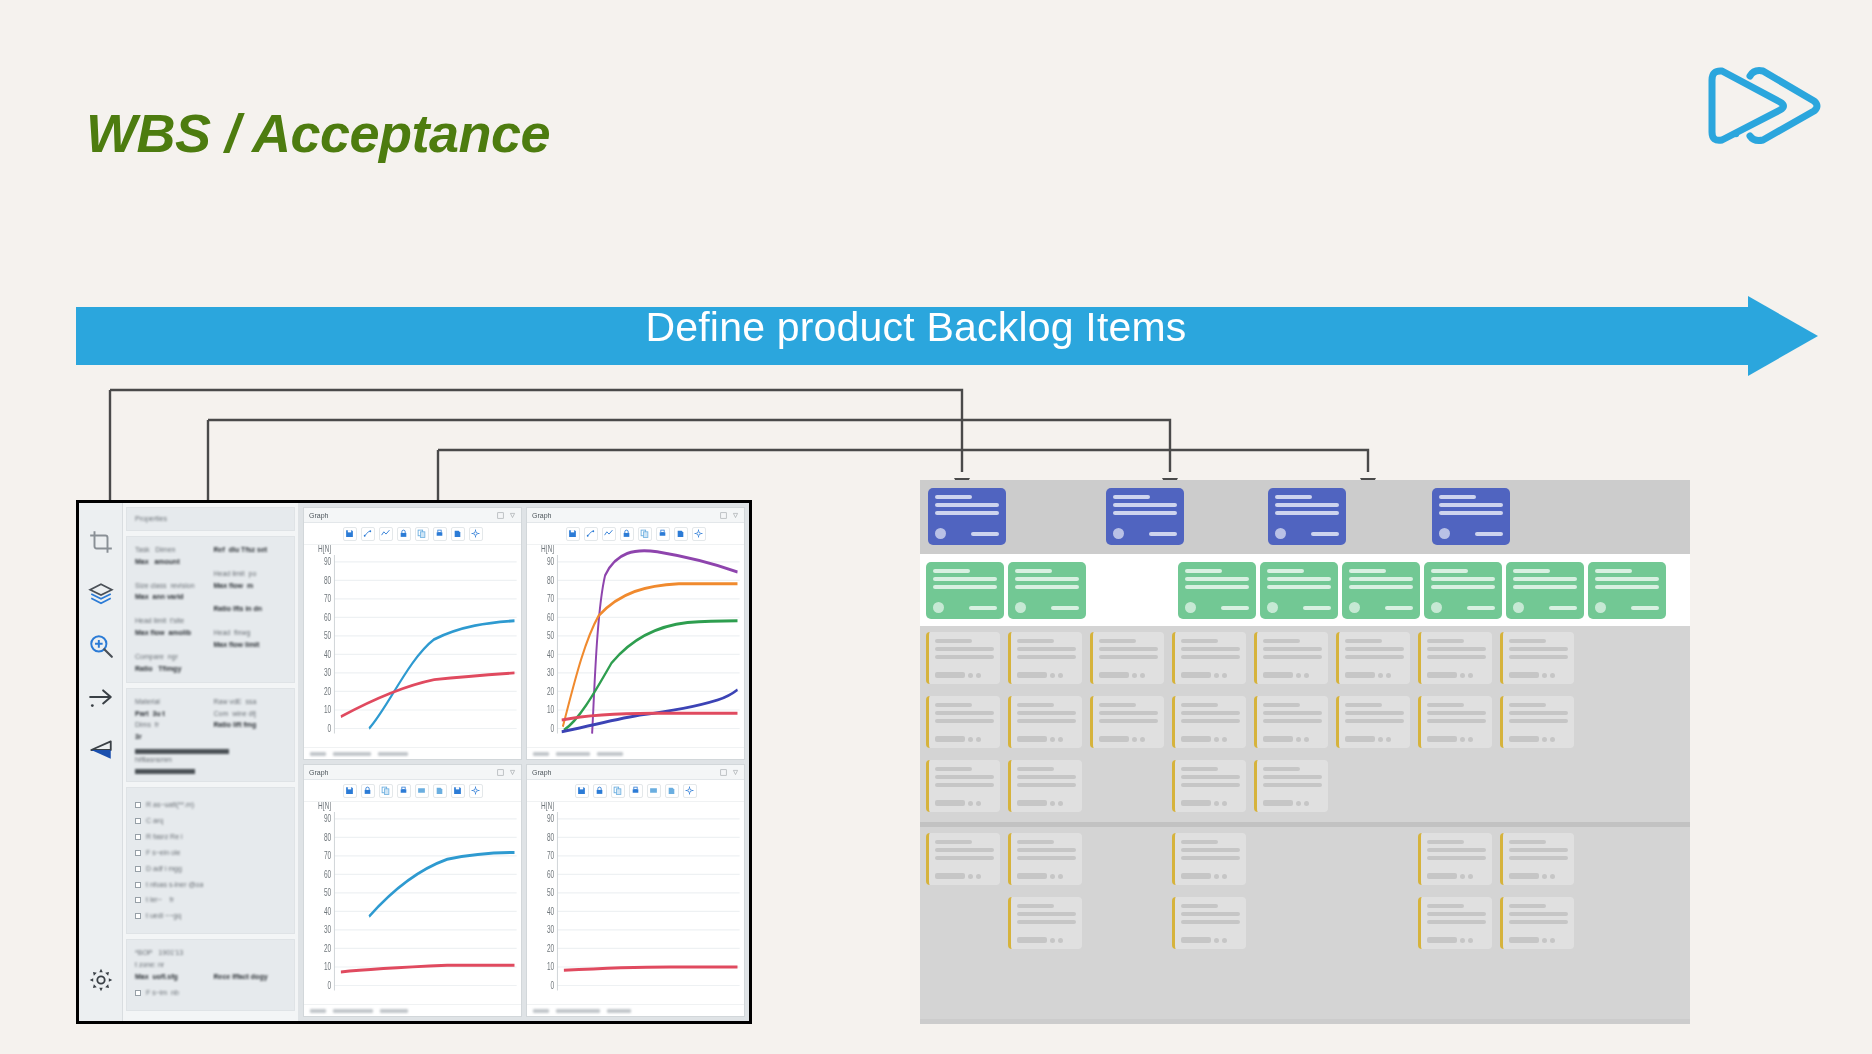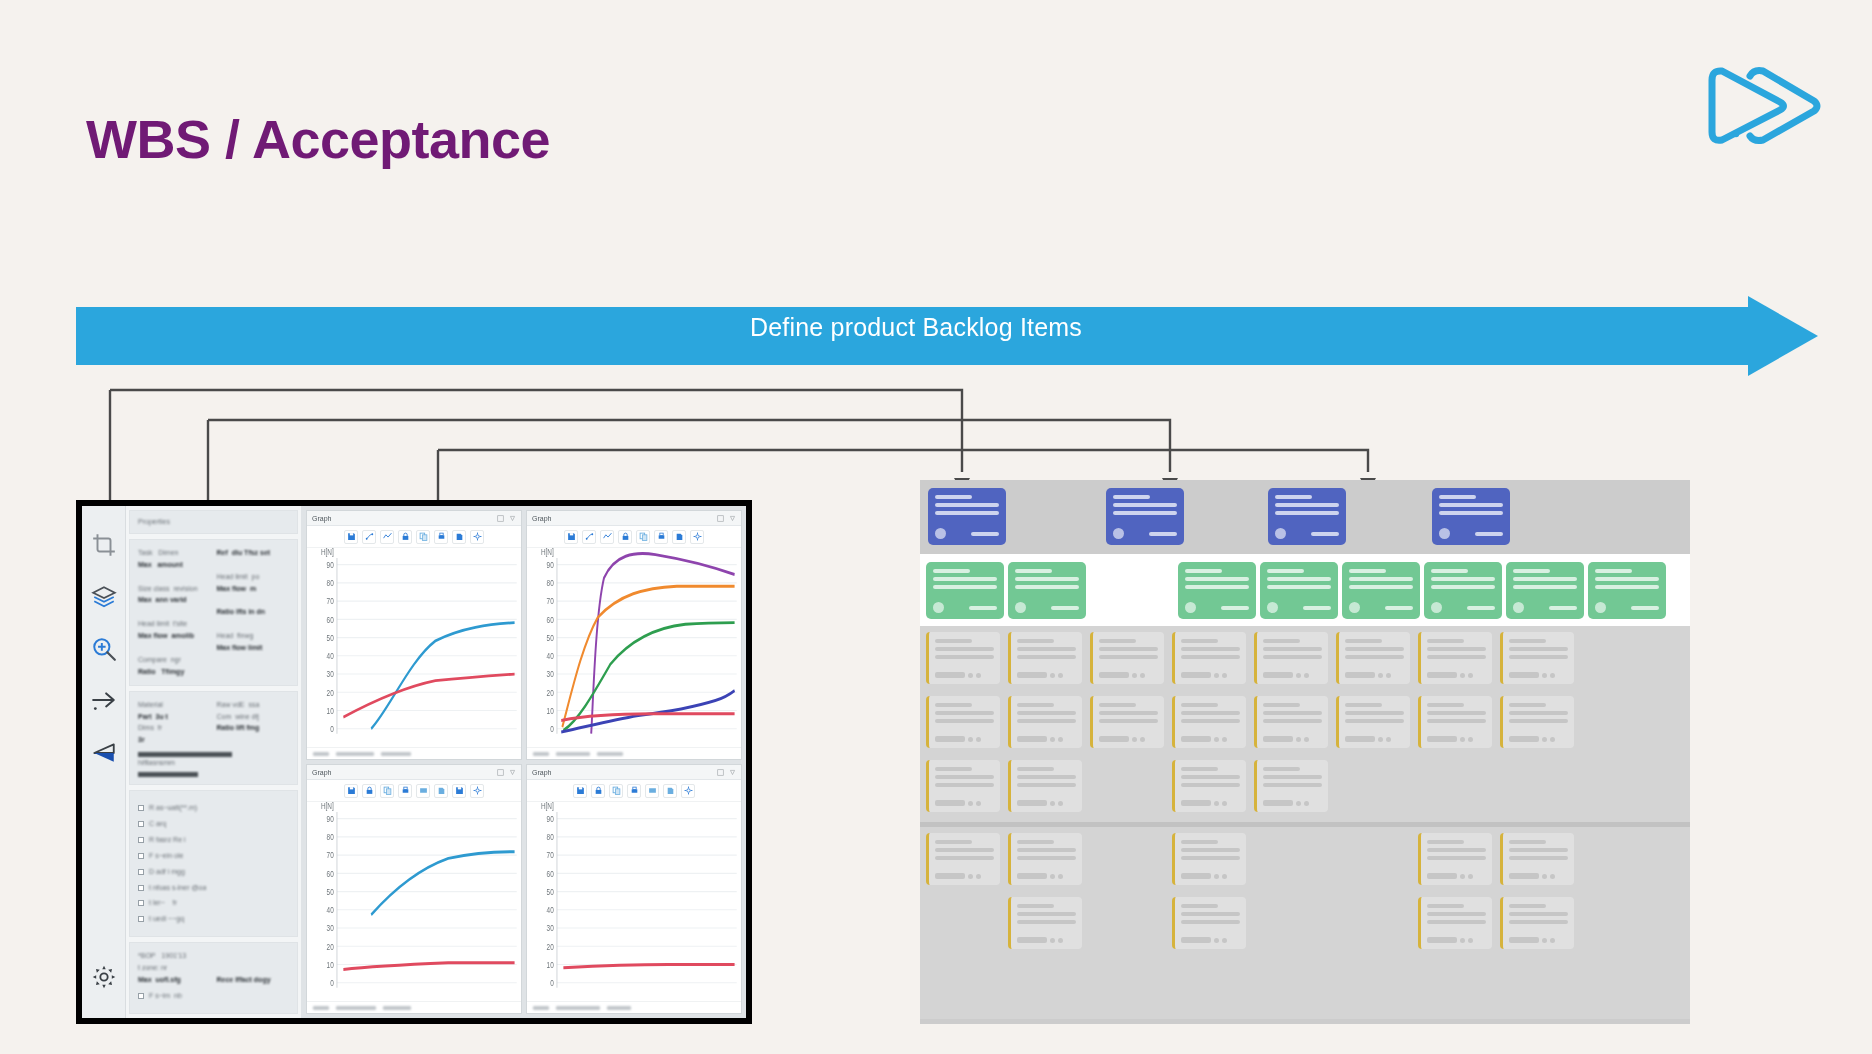--- a/index.html
+++ b/index.html
@@ -13,54 +13,54 @@
   }
   .slide { position: absolute; inset: 0; }
 
   
   .title-block { position: absolute; left: 86px; top: 96px; }
   .title-line1 {
     font-size: 62px; font-weight: 300; color: #2e2e2e;
     letter-spacing: -0.5px; line-height: 1.05;
   }
   .title-line2 {
-    font-size: 54px; font-weight: 700; color: #701a75;
-    letter-spacing: -0.5px; line-height: 1.15; margin-top: 12px;
+    font-size: 54px; font-weight: 700; color: #4d7c0f;
+    letter-spacing: -0.5px; line-height: 1.15; margin-top: 6px; font-style: italic;
   }
 
   
   .logo { position: absolute; right: 48px; top: 50px; width: 132px; height: 110px; }
 
   
   .banner { position: absolute; left: 76px; top: 296px; width: 1742px; height: 80px; }
   .banner-body {
     position: absolute; left: 0; top: 0; width: 1680px; height: 58px;
     background: #2ba6dd; top: 11px;
   }
   .banner-head {
     position: absolute; left: 1672px; top: 0; width: 0; height: 0;
     border-top: 40px solid transparent;
     border-bottom: 40px solid transparent;
     border-left: 70px solid #2ba6dd;
   }
   .banner-text {
     position: absolute; left: 0; top: 11px; width: 1680px; height: 40px;
     display: flex; align-items: center; justify-content: center;
-    color: #ffffff; font-size: 25px; font-weight: 400; letter-spacing: 0.2px;
+    color: #ffffff; font-size: 41px; font-weight: 400; letter-spacing: 0.2px;
   }
 
   
   .connectors { position: absolute; left: 0; top: 380px; width: 1872px; height: 120px; }
 
   
   .app-window {
     position: absolute; left: 76px; top: 500px;
     width: 676px; height: 524px;
     background: #ec4899;
-    border: 6px solid #000000;
+    border: 3px solid #000000;
     display: flex;
     overflow: hidden;
   }
   .app-toolbar {
     width: 44px; background: #eceff1; border-right: 1px solid #d9dde0;
     display: flex; flex-direction: column; align-items: center;
     padding-top: 26px; gap: 26px; position: relative;
   }
   .tool-icon { width: 26px; height: 26px; display: block; cursor: pointer; }
   .tool-gear { position: absolute; bottom: 28px; }

